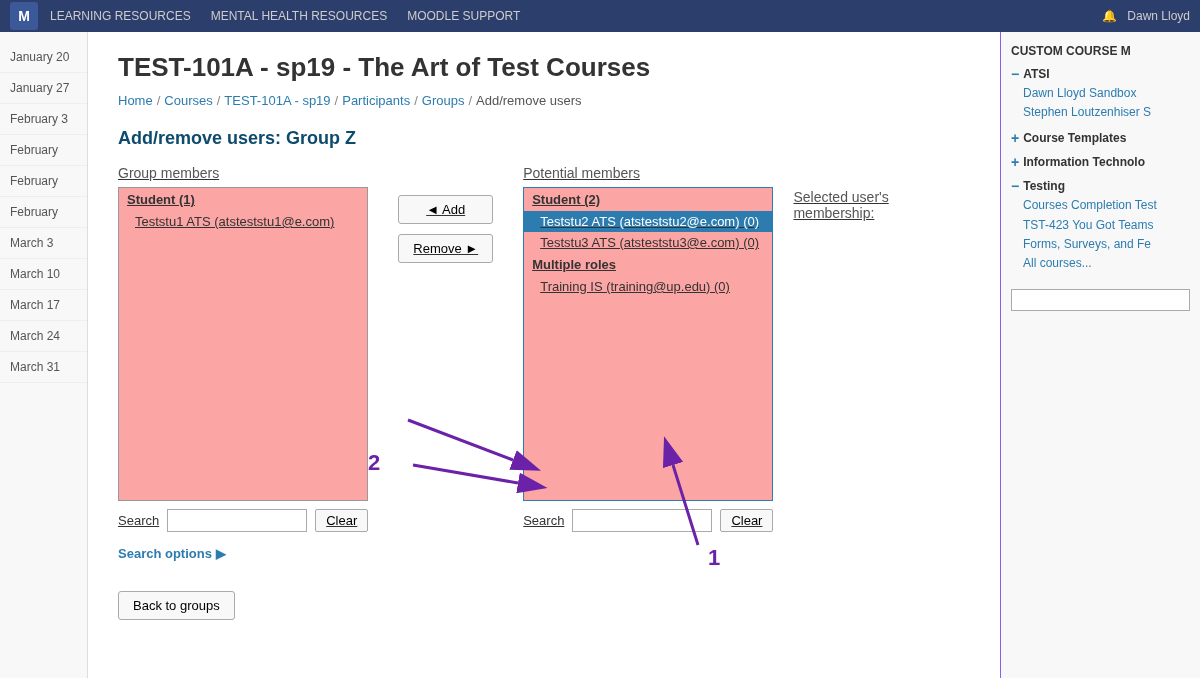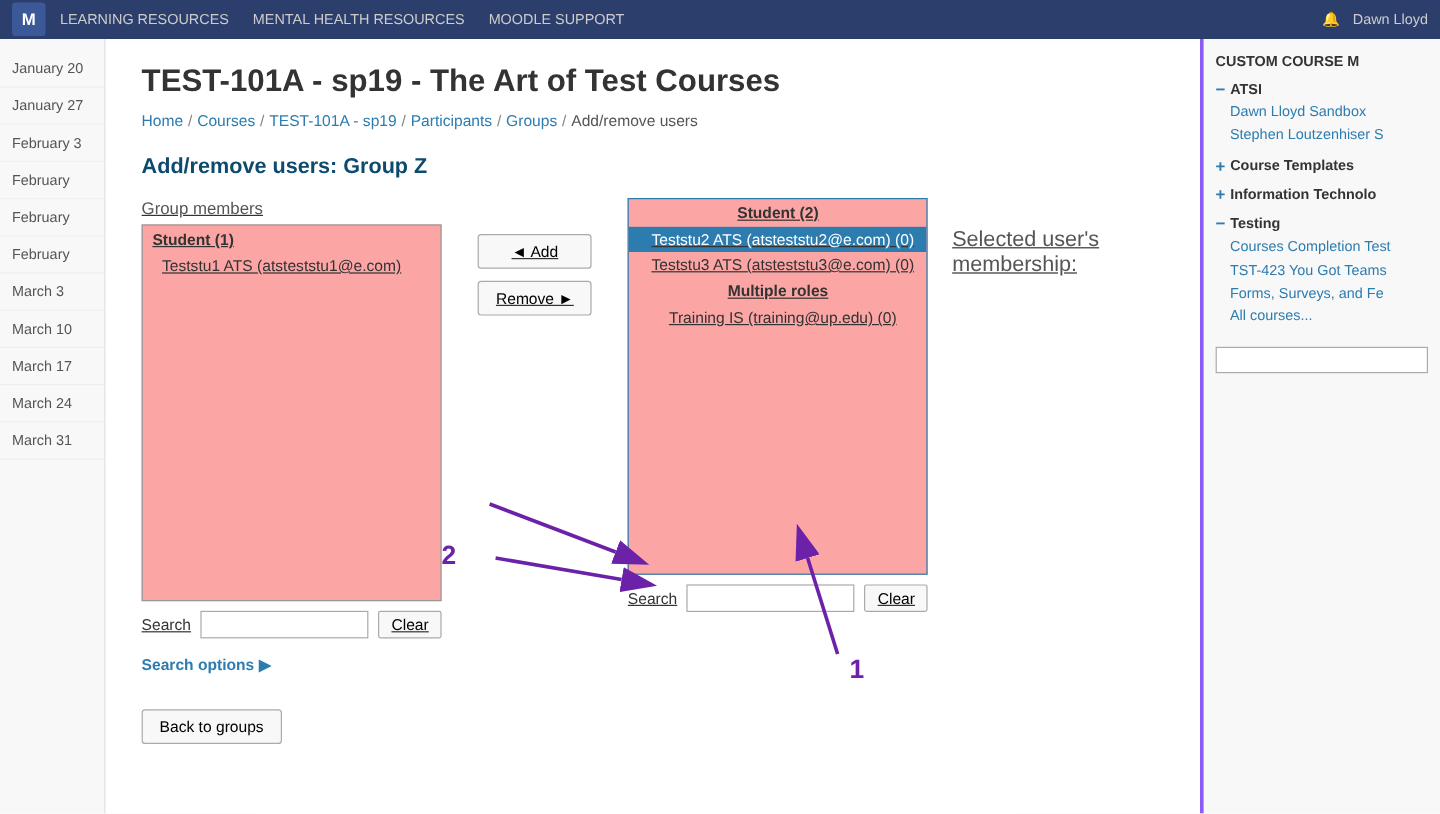--- a/index.html
+++ b/index.html
@@ -186,30 +186,30 @@
       cursor: pointer;
       border-radius: 3px;
     }
 
     
     .selected-membership {
       min-width: 180px;
       padding-top: 24px;
     }
     .selected-membership-label {
-      font-size: 18px;
+      font-size: 14px;
       color: #555;
       margin-bottom: 8px;
     }
 
     
     .right-sidebar {
       width: 200px;
       background: #f8f8f8;
-      border-left: 3px solid #8b5cf6;
+      border-left: 1px solid #8b5cf6;
       padding: 12px 10px;
       font-size: 12px;
     }
     .right-sidebar .sidebar-heading {
       font-size: 12px;
       font-weight: bold;
       color: #333;
       margin-bottom: 8px;
       text-transform: uppercase;
     }
@@ -313,21 +313,22 @@
           </a>
         </div>
       </div>
 
       <div class="action-buttons">
         <button class="btn">◄ Add</button>
         <button class="btn">Remove ►</button>
       </div>
 
       <div class="member-box">
-        <div class="member-list" style="border-color:#2c7cb0;text-align:center;">
+        <div class="member-box-label">Potential members</div>
+        <div class="member-list" style="border-color:#2c7cb0;">
           <div class="group-label">Student (2)</div>
           <div class="member-item selected">Teststu2 ATS (atsteststu2@e.com) (0)</div>
           <div class="member-item">Teststu3 ATS (atsteststu3@e.com) (0)</div>
           <div class="group-label">Multiple roles</div>
           <div class="member-item">Training IS (training@up.edu) (0)</div>
         </div>
         <div class="search-row">
           <span>Search</span>
           <input class="search-input" type="text" style="">
           <button class="clear-btn">Clear</button>

